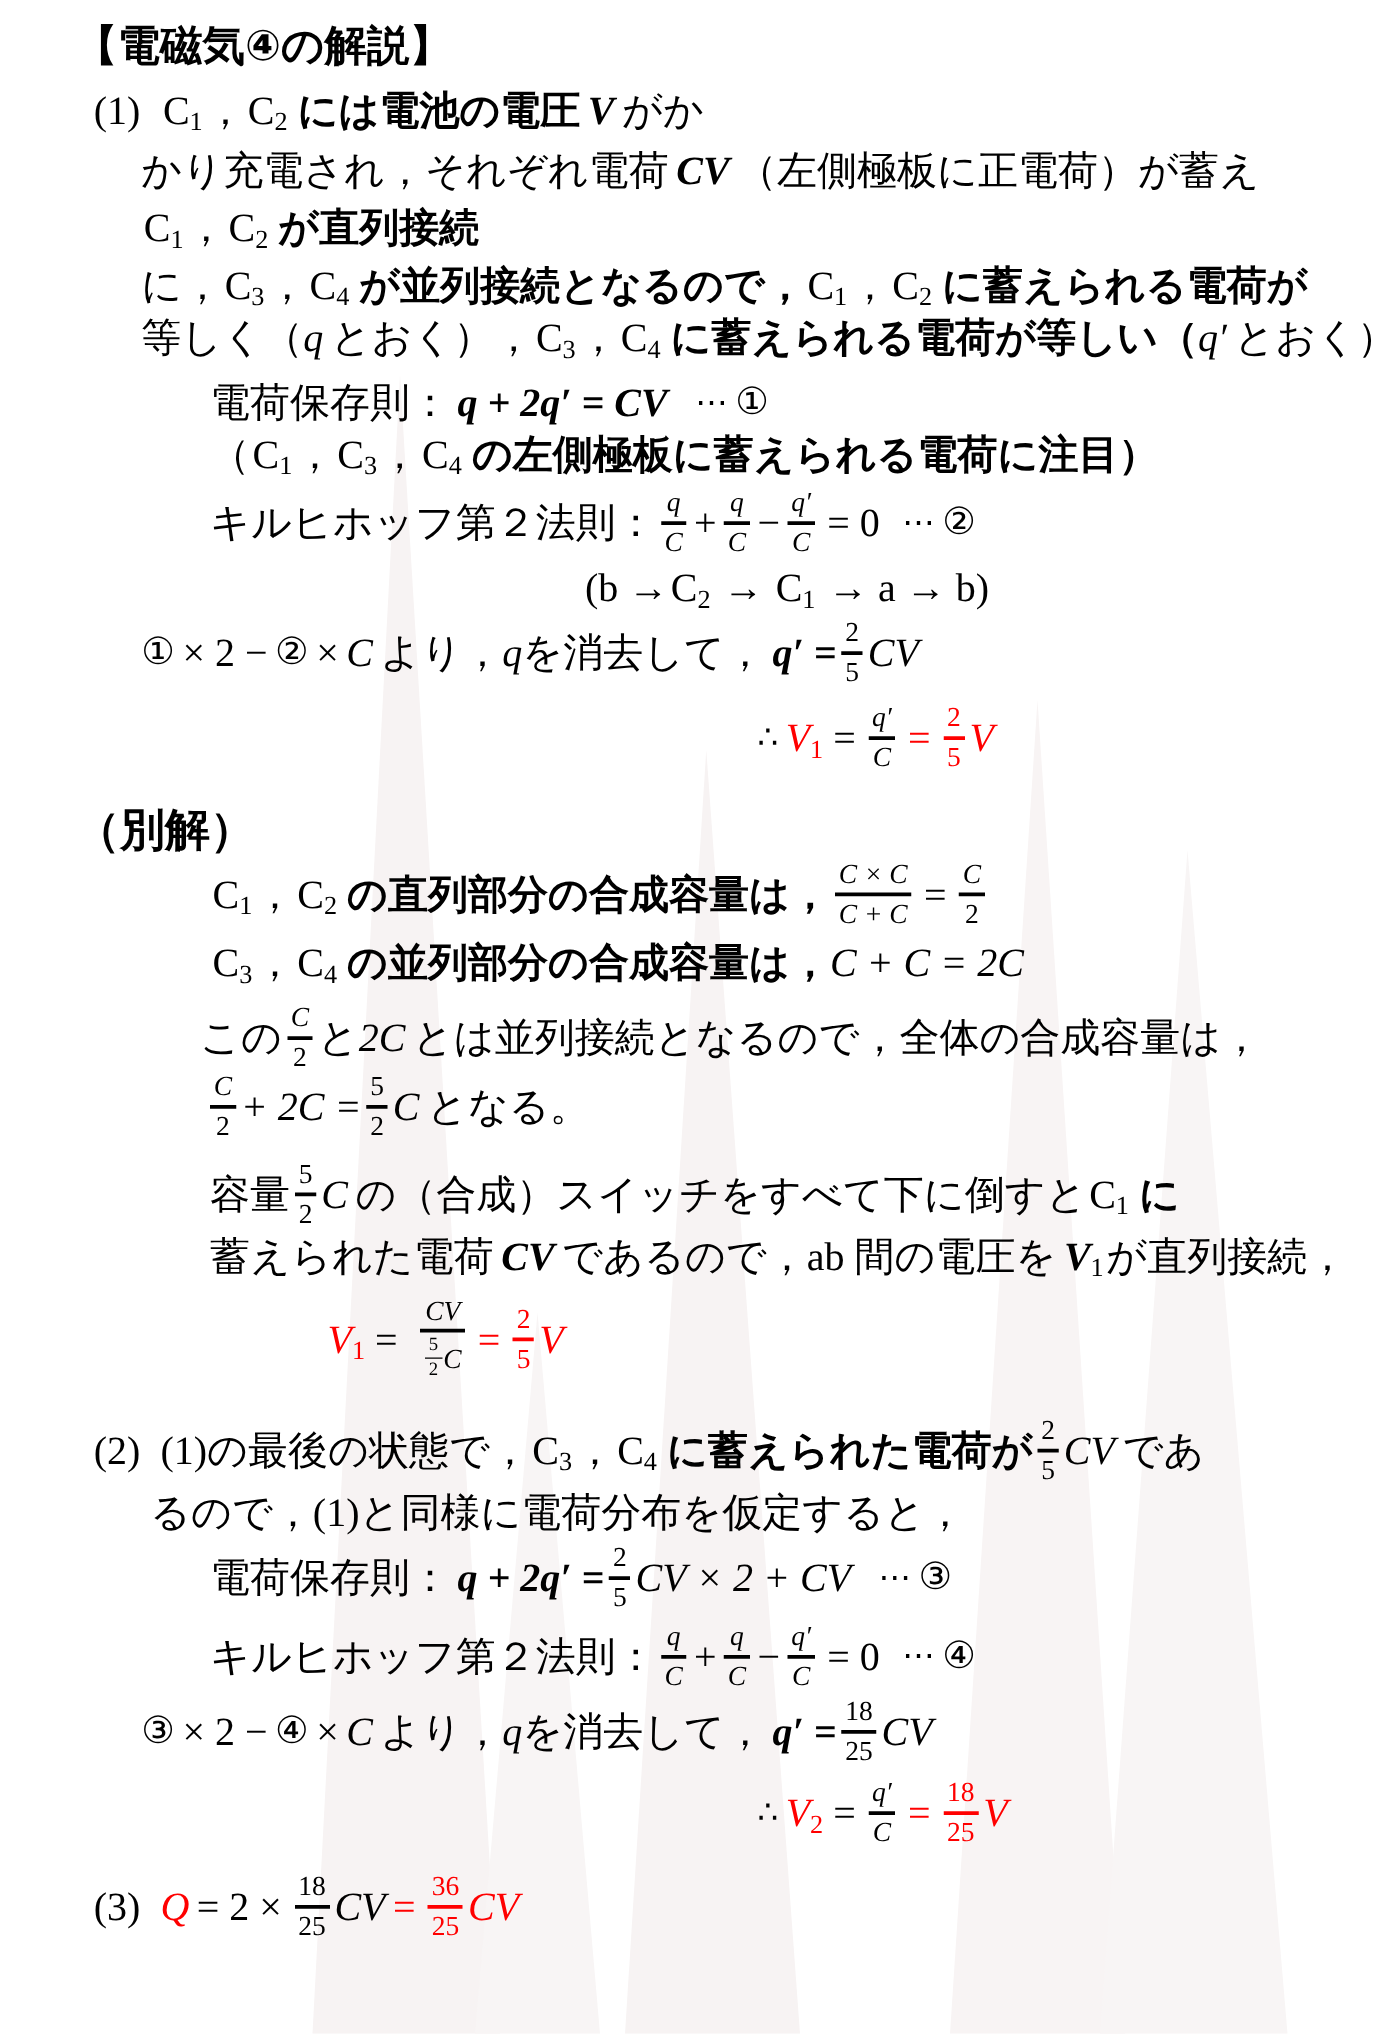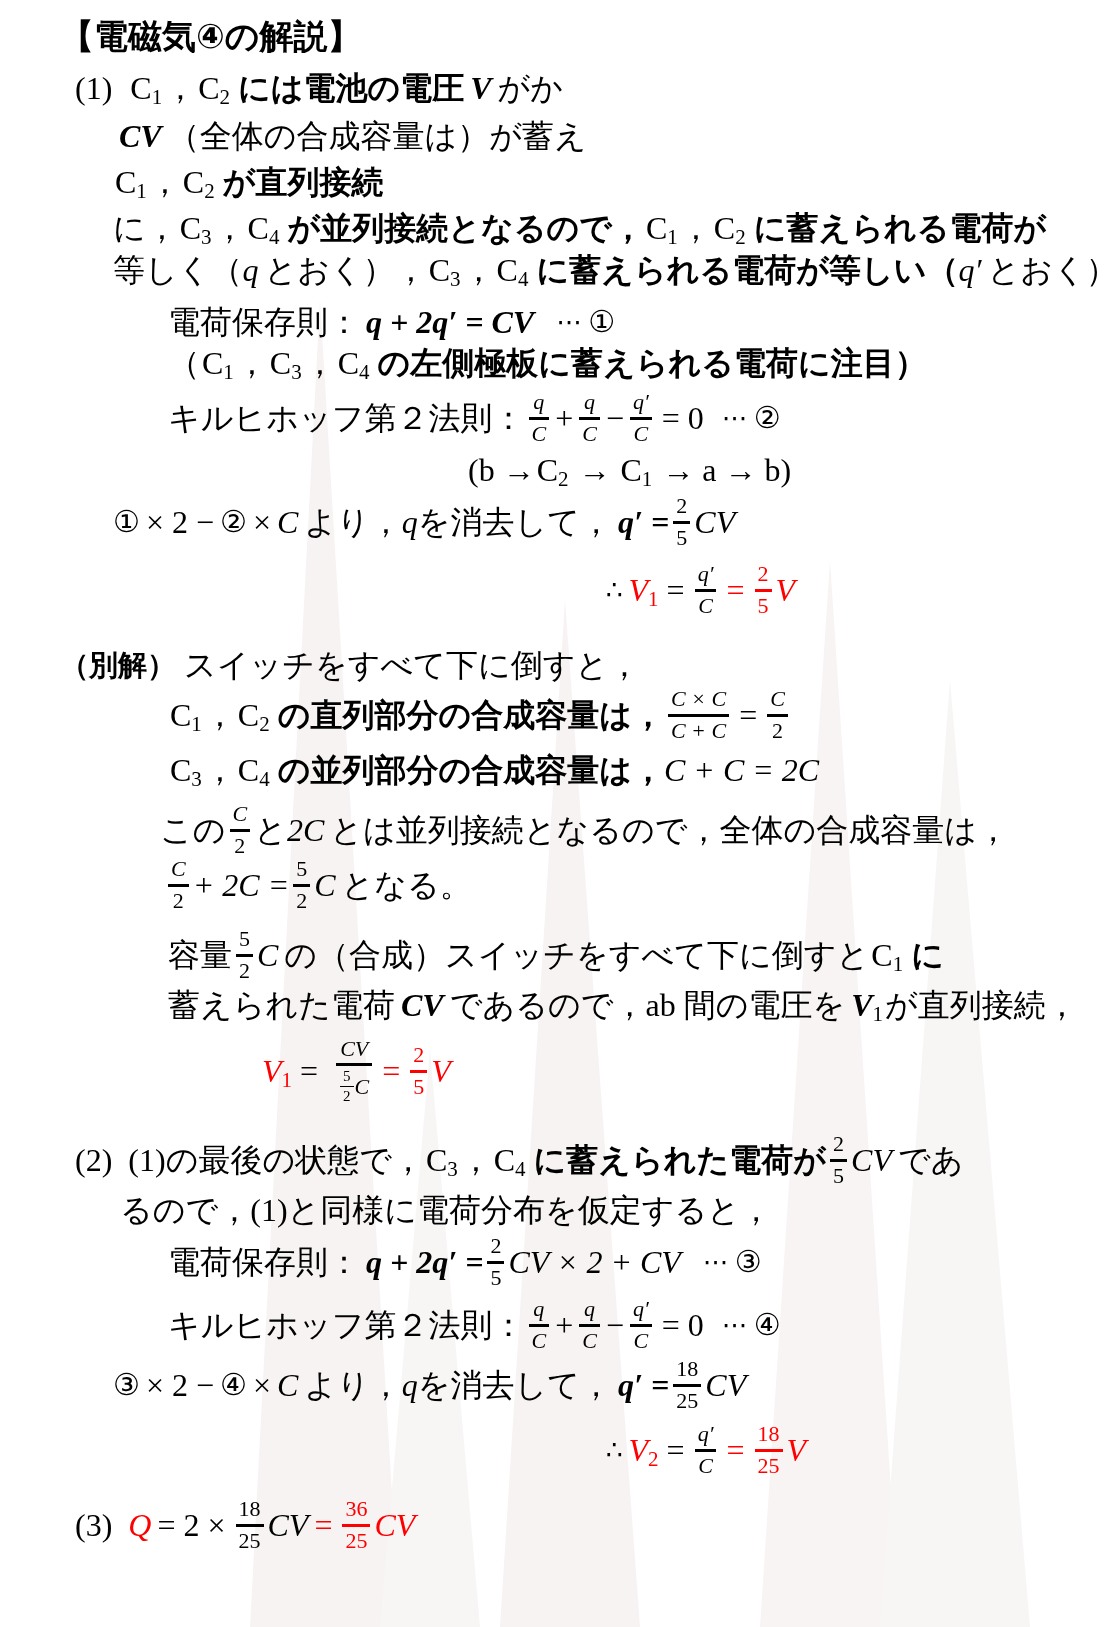--- a/index.html
+++ b/index.html
@@ -61,22 +61,23 @@
     <span class="sb">1</span>
   <span class="t">，</span>
   <span class="c">C</span>
     <span class="sb">2</span>
   <span class="t ml">には電池の電圧</span>
   <span class="m ml mr">V</span>
   <span class="t">がか</span>
 </div>
 
 <div class="ln" style="left:113px;top:104px">
+  <span class="t">かり充電され，それぞれ電荷</span>
   <span class="m ml mr">CV</span>
-  <span class="t">（全体の合成容量は）が蓄え</span>
+  <span class="t">（左側極板に正電荷）が蓄え</span>
 </div>
 
 <div class="ln" style="left:113px;top:150px">
   <span class="c">C</span>
     <span class="sb">1</span>
   <span class="t">，</span>
   <span class="c">C</span>
     <span class="sb">2</span>
   <span class="t ml">が直列接続</span>
 </div>
@@ -196,22 +197,21 @@
   <span class="mu red">=</span>
   <span class="frac red">
       <span class="num">2</span>
       <span class="bar"></span>
       <span class="den">5</span>
     </span>
   <span class="m red">V</span>
 </div>
 
 <div class="ln" style="left:60px;top:633px">
-  <span class="b" style="font-size:29px;margin-right:8px">（別解）</span>
-  <span class="t">スイッチをすべて下に倒すと，</span>
+  <span class="b" style="font-size:36px;margin-right:8px">（別解）</span>
 </div>
 
 <div class="ln" style="left:168px;top:683px">
   <span class="c">C</span>
     <span class="sb">1</span>
   <span class="t">，</span>
   <span class="c">C</span>
     <span class="sb">2</span>
   <span class="t ml">の直列部分の合成容量は，</span>
   <span class="frac">

